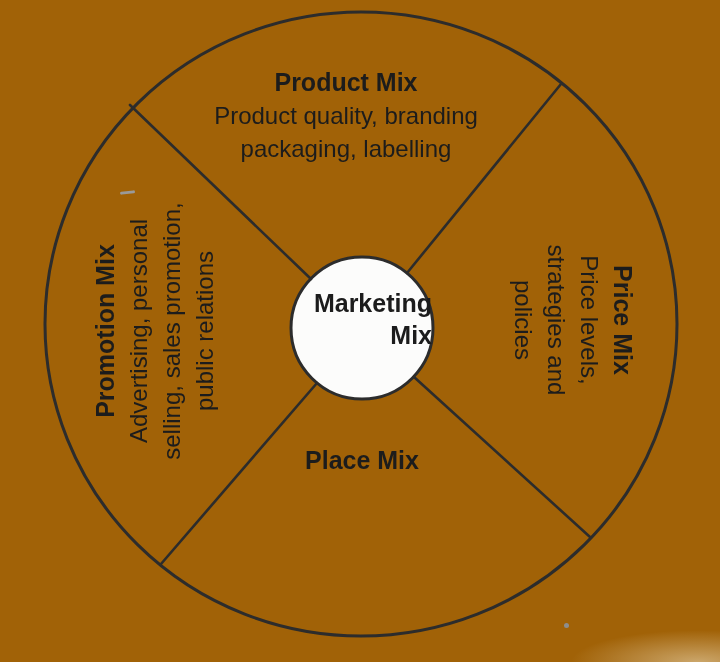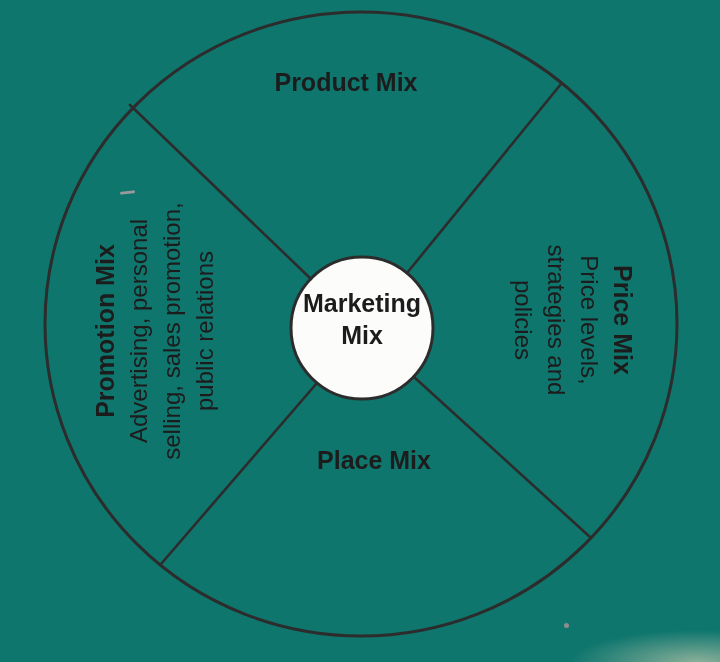--- a/index.html
+++ b/index.html
@@ -1,20 +1,20 @@
 <!DOCTYPE html>
 <html><head>
 <meta charset="utf-8">
 <style>
   html, body { margin: 0; padding: 0; background: #ffffff; }
   .page {
     position: relative;
     width: 720px;
     height: 662px;
-    background: #0f766e;
+    background: #a16207;
     font-family: "Liberation Sans", sans-serif;
     color: #1c1c1c;
     overflow: hidden;
   }
   .circle-graphic {
     position: absolute;
     left: 0; top: 0;
     width: 720px; height: 662px;
   }
   .seg {
@@ -26,33 +26,33 @@
     font-size: 25px;
     line-height: 33px;
     white-space: pre-line;
   }
   .seg-body {
     font-size: 24px;
     line-height: 33px;
     white-space: pre-line;
   }
   .seg-product  { left: 136px; top: 66px;  width: 420px; }
-  .seg-place    { left: 154px; top: 444px; width: 440px; }
+  .seg-place    { left: 142px; top: 444px; width: 440px; }
   .seg-promotion {
     left: -7px; top: 262px; width: 330px; height: 138px;
     transform: rotate(-90deg);
   }
   .seg-price {
     left: 405px; top: 251px; width: 330px; height: 138px;
     transform: rotate(90deg);
   }
   .center-label {
     position: absolute;
     left: 292px; top: 287px; width: 140px;
-    text-align: center;
+    text-align: right;
     font-weight: bold;
     font-size: 25px;
     line-height: 32px;
     white-space: pre-line;
   }
   .scan-dash {
     position: absolute;
     left: 120px; top: 191px;
     width: 15px; height: 3px;
     background: #9a9a9a;
@@ -82,20 +82,22 @@
     <ellipse cx="361" cy="324" rx="316" ry="312" fill="none" stroke="#2c2c2c" stroke-width="3"></ellipse>
     <circle cx="362" cy="328" r="71" fill="#fcfcfb" stroke="#2c2c2c" stroke-width="3"></circle>
     <line x1="311" y1="279" x2="130" y2="105" stroke="#2c2c2c" stroke-width="2.6" stroke-linecap="round"></line>
     <line x1="407" y1="273" x2="561" y2="84" stroke="#2c2c2c" stroke-width="2.6" stroke-linecap="round"></line>
     <line x1="317" y1="383" x2="161" y2="564" stroke="#2c2c2c" stroke-width="2.6" stroke-linecap="round"></line>
     <line x1="414" y1="377" x2="590" y2="537" stroke="#2c2c2c" stroke-width="2.6" stroke-linecap="round"></line>
   </svg>
 
   <div class="seg seg-product">
     <div class="seg-title">Product Mix</div>
+    <div class="seg-body">Product quality, branding
+packaging, labelling</div>
   </div>
 
   <div class="seg seg-price">
     <div class="seg-title">Price Mix</div>
     <div class="seg-body">Price levels,
 strategies and
 policies</div>
   </div>
 
   <div class="seg seg-place">

